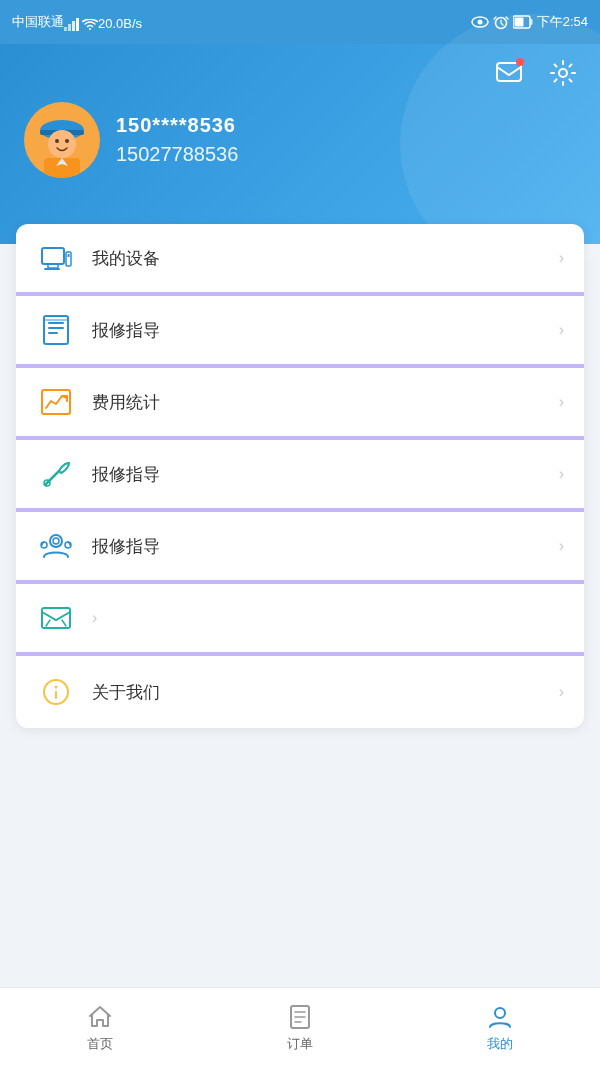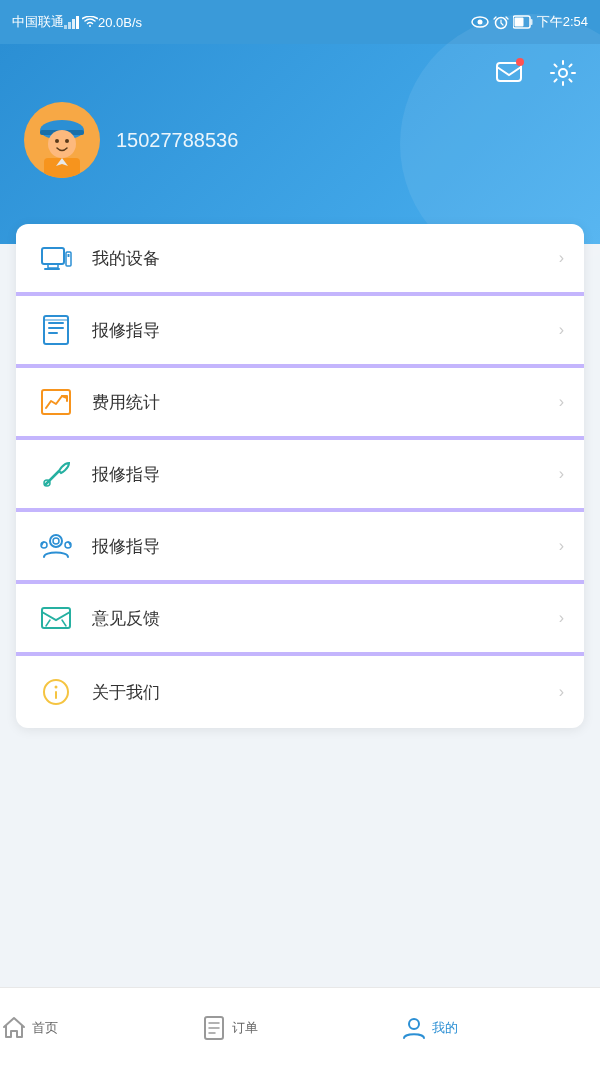--- a/index.html
+++ b/index.html
@@ -18,21 +18,21 @@
     .status-bar {
       background: #3a9ad9;
       height: 44px;
       display: flex;
       align-items: center;
       justify-content: space-between;
       padding: 0 12px;
       color: white;
       font-size: 13px;
     }
-    .status-left { display: flex; align-items: center; gap: 0; }
+    .status-left { display: flex; align-items: flex-end; gap: 0; }
     .status-right { display: flex; align-items: center; gap: 4px; }
 
     
     .header {
       background: linear-gradient(135deg, #2b8fd4 0%, #4ab0f0 100%);
       height: 200px;
       position: relative;
       display: flex;
       flex-direction: column;
     }
@@ -166,20 +166,21 @@
       height: 80px;
       background: white;
       border-top: 1px solid #e8e8e8;
       display: flex;
       align-items: center;
       justify-content: space-around;
     }
 
     .nav-item {
       display: flex;
+      flex-direction: column;
       align-items: center;
       gap: 4px;
       cursor: pointer;
       flex: 1;
       padding: 8px 0;
     }
 
     .nav-icon {
       width: 28px;
       height: 28px;
@@ -281,20 +282,21 @@
         <circle cx="43" cy="39" r="2" fill="#5a3a1a"></circle>
 
         <path d="M33 46 Q38 51 43 46" stroke="#5a3a1a" stroke-width="1.5" fill="none" stroke-linecap="round"></path>
 
         <rect x="20" y="56" width="36" height="20" rx="4" fill="#f7941d"></rect>
 
         <path d="M38 56 L32 64 L38 62 L44 64 Z" fill="#e8e8e8"></path>
       </svg>
     </div>
     <div class="profile-info">
+      <div class="profile-masked-number">150****8536</div>
       <div class="profile-full-number">15027788536</div>
     </div>
   </div>
 </div>
 
 <div class="menu-card">
 
   <div class="menu-item">
     <div class="menu-icon">
       <svg width="32" height="28" viewBox="0 0 32 28" fill="none">
@@ -365,21 +367,20 @@
 
   <div class="menu-item">
     <div class="menu-icon">
       <svg width="32" height="28" viewBox="0 0 32 28" fill="none">
         <rect x="2" y="4" width="28" height="20" rx="2" stroke="#26b0a1" stroke-width="2"></rect>
         <path d="M2 8 L16 16 L30 8" stroke="#26b0a1" stroke-width="2" stroke-linecap="round"></path>
         <path d="M10 16 L6 22" stroke="#26b0a1" stroke-width="1.5" stroke-linecap="round"></path>
         <path d="M22 16 L26 22" stroke="#26b0a1" stroke-width="1.5" stroke-linecap="round"></path>
       </svg>
     </div>
-    <span class="menu-label">意见反馈</span>
     <span class="menu-arrow">›</span>
   </div>
 
   <div class="menu-item">
     <div class="menu-icon">
       <svg width="28" height="28" viewBox="0 0 28 28" fill="none">
         <circle cx="14" cy="14" r="12" stroke="#f5c441" stroke-width="2"></circle>
         <circle cx="14" cy="9" r="1.5" fill="#f5c441"></circle>
         <rect x="13" y="13" width="2" height="8" rx="1" fill="#f5c441"></rect>
       </svg>

